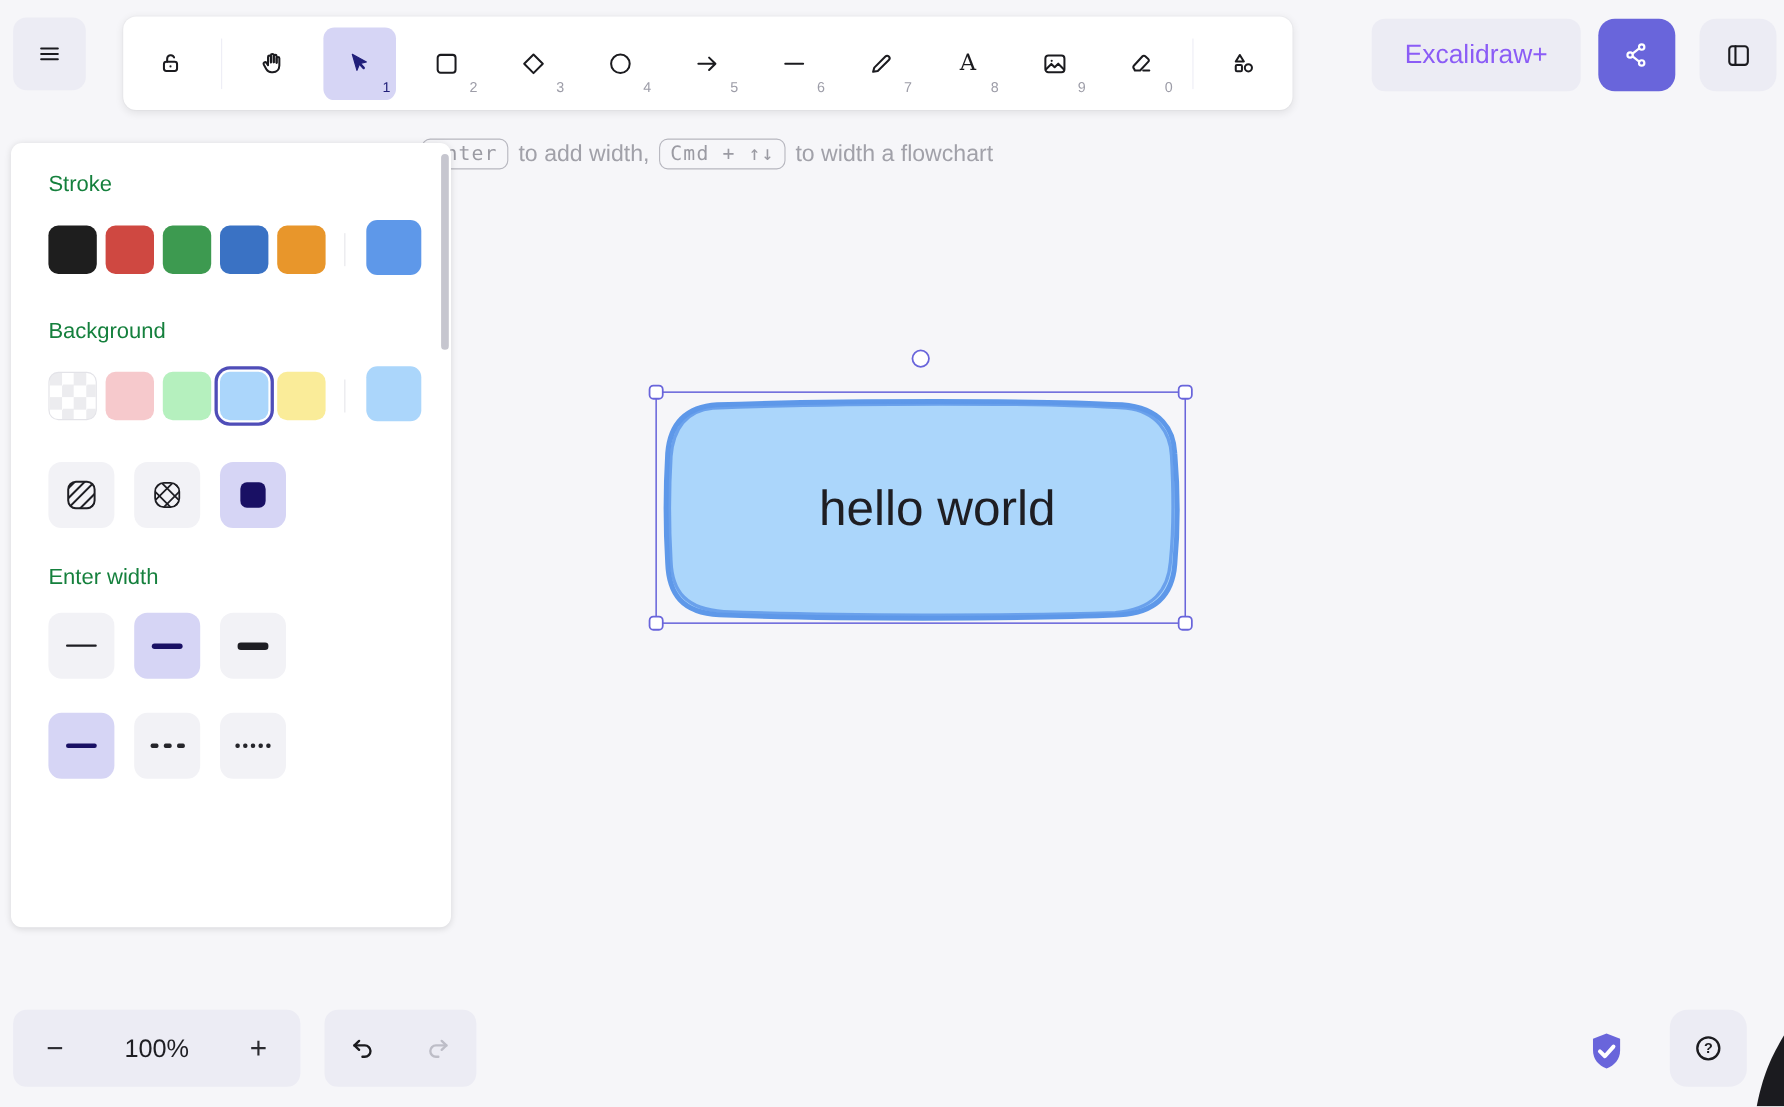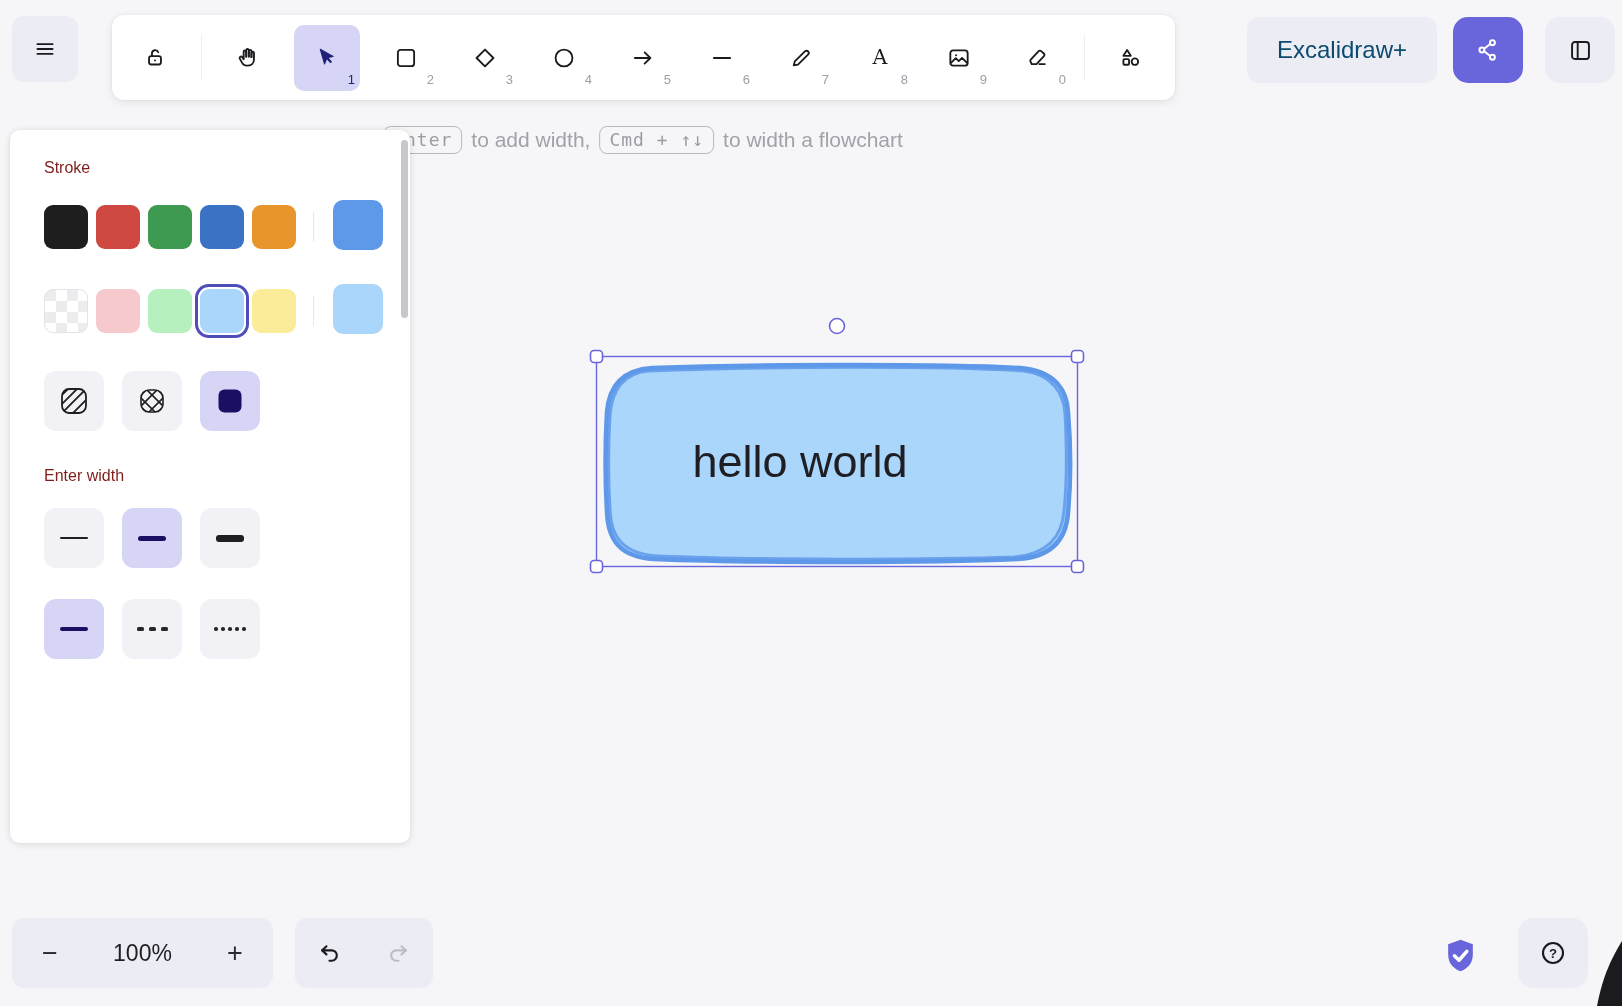--- a/index.html
+++ b/index.html
@@ -16,31 +16,31 @@
 
   
   .menu-btn{left:12px;top:16px;width:66px;height:66px;display:flex;align-items:center;justify-content:center;}
   .toolbar{left:112px;top:15px;width:1063px;height:85px;display:flex;align-items:center;gap:13px;padding:0 10px;box-sizing:border-box;}
   .tool{position:relative;width:66px;height:66px;border-radius:10px;display:flex;align-items:center;justify-content:center;flex:0 0 auto;}
   .tool.selected{background:#d6d5f5;}
   .tool-num{position:absolute;right:5px;bottom:4px;font-size:13px;color:#9d9da8;}
   .tool.selected .tool-num{color:#211f7a;}
   .tb-div{width:1px;height:46px;background:#ededf5;flex:0 0 auto;}
   .ic{stroke:#1b1b1f;fill:none;stroke-width:1.7;stroke-linecap:round;stroke-linejoin:round;}
-  .plus-btn{left:1247px;top:17px;width:190px;height:66px;border-radius:12px;font-size:24px;color:#0c4a6e;
+  .plus-btn{left:1247px;top:17px;width:190px;height:66px;border-radius:12px;font-size:24px;color:#8b5cf6;
     display:flex;align-items:center;justify-content:center;}
   .share-btn{left:1453px;top:17px;width:70px;height:66px;border-radius:15px;background:#6965db;
     display:flex;align-items:center;justify-content:center;position:absolute;}
   .library-btn{left:1545px;top:17px;width:70px;height:66px;border-radius:15px;
     display:flex;align-items:center;justify-content:center;}
 
   
   .panel{left:10px;top:130px;width:400px;height:713px;border-radius:10px;
     box-shadow:0 1px 7px rgba(0,0,0,.13);padding:24px 0 0 34px;box-sizing:border-box;}
-  .sec-label{font-size:16px;line-height:28px;color:#7f1d1d;}
+  .sec-label{font-size:20px;line-height:28px;color:#15803d;}
   .swatch-row{display:flex;align-items:center;gap:8px;margin:21px 0 37px;}
   .swatch{width:44px;height:44px;border-radius:9px;flex:0 0 auto;}
   .swatch.checker{background-image:conic-gradient(#ffffff 0 25%,#ececef 0 50%,#ffffff 0 75%,#ececef 0);
     background-size:22px 22px;border:1px solid #e3e3e8;box-sizing:border-box;}
   .swatch.ring{box-shadow:0 0 0 2px #ffffff,0 0 0 5px #4f4db8;}
   .sw-div{width:1px;height:30px;background:#e5e5ea;margin:0 9px;}
   .swatch.current{width:50px;height:50px;border-radius:10px;margin-top:-3px;margin-left:2px;}
   .opt-row{display:flex;align-items:center;gap:18px;margin:18px 0 31px;}
   .opt{width:60px;height:60px;border-radius:12px;background:#f2f2f6;display:flex;align-items:center;justify-content:center;}
   .opt.selected{background:#d6d5f5;}
@@ -55,21 +55,21 @@
   .dot{width:3.5px;height:3.5px;border-radius:50%;background:#26262b;}
   .scroll-thumb{position:absolute;right:2px;top:10px;width:7px;height:178px;border-radius:4px;background:#c6c6cf;}
 
   
   .hint{position:absolute;left:643px;top:126px;transform:translateX(-50%);
     display:flex;align-items:center;gap:9px;white-space:nowrap;
     font-size:21px;color:#a1a1a9;}
   .kbd{font-family:"DejaVu Sans Mono", monospace;font-size:18px;color:#9b9ba3;
     border:1.5px solid #b7b7bf;border-radius:8px;padding:2px 9px 3px;letter-spacing:1px;}
   .canvas-svg{position:absolute;left:0;top:0;}
-  .shape-text{position:absolute;left:800px;top:462px;transform:translate(-50%,-50%);
+  .shape-text{position:absolute;left:852px;top:462px;transform:translate(-50%,-50%);
     font-family:cursive, sans-serif;font-size:45px;color:#1e1e23;white-space:nowrap;}
 
   
   .zoom-bar{left:12px;top:918px;width:261px;height:70px;display:flex;align-items:center;justify-content:space-between;padding:0 14px;box-sizing:border-box;}
   .zoom-btn{width:48px;height:48px;font-size:27px;color:#2b2b30;display:flex;align-items:center;justify-content:center;}
   .zoom-val{font-size:23px;color:#1e1e23;}
   .history-bar{left:295px;top:918px;width:138px;height:70px;display:flex;align-items:center;}
   .hist-btn{width:69px;height:70px;display:flex;align-items:center;justify-content:center;}
   .help-btn{left:1518px;top:918px;width:70px;height:70px;border-radius:16px;display:flex;align-items:center;justify-content:center;}
   .shield{position:absolute;left:1444px;top:938px;}
@@ -229,20 +229,21 @@
   <div class="swatch-row">
     <button class="swatch" style="background: rgb(30, 30, 30);"></button>
     <button class="swatch" style="background: rgb(207, 72, 65);"></button>
     <button class="swatch" style="background: rgb(61, 154, 80);"></button>
     <button class="swatch" style="background: rgb(58, 114, 196);"></button>
     <button class="swatch" style="background: rgb(232, 150, 43);"></button>
     <div class="sw-div"></div>
     <button class="swatch current" style="background: rgb(94, 152, 233);"></button>
   </div>
 
+  <div class="sec-label">Background</div>
   <div class="swatch-row">
     <button class="swatch checker"></button>
     <button class="swatch" style="background: rgb(246, 201, 204);"></button>
     <button class="swatch" style="background: rgb(181, 240, 190);"></button>
     <button class="swatch ring" style="background: rgb(171, 214, 251);"></button>
     <button class="swatch" style="background: rgb(250, 236, 153);"></button>
     <div class="sw-div"></div>
     <button class="swatch current" style="background: rgb(171, 214, 251);"></button>
   </div>
 

